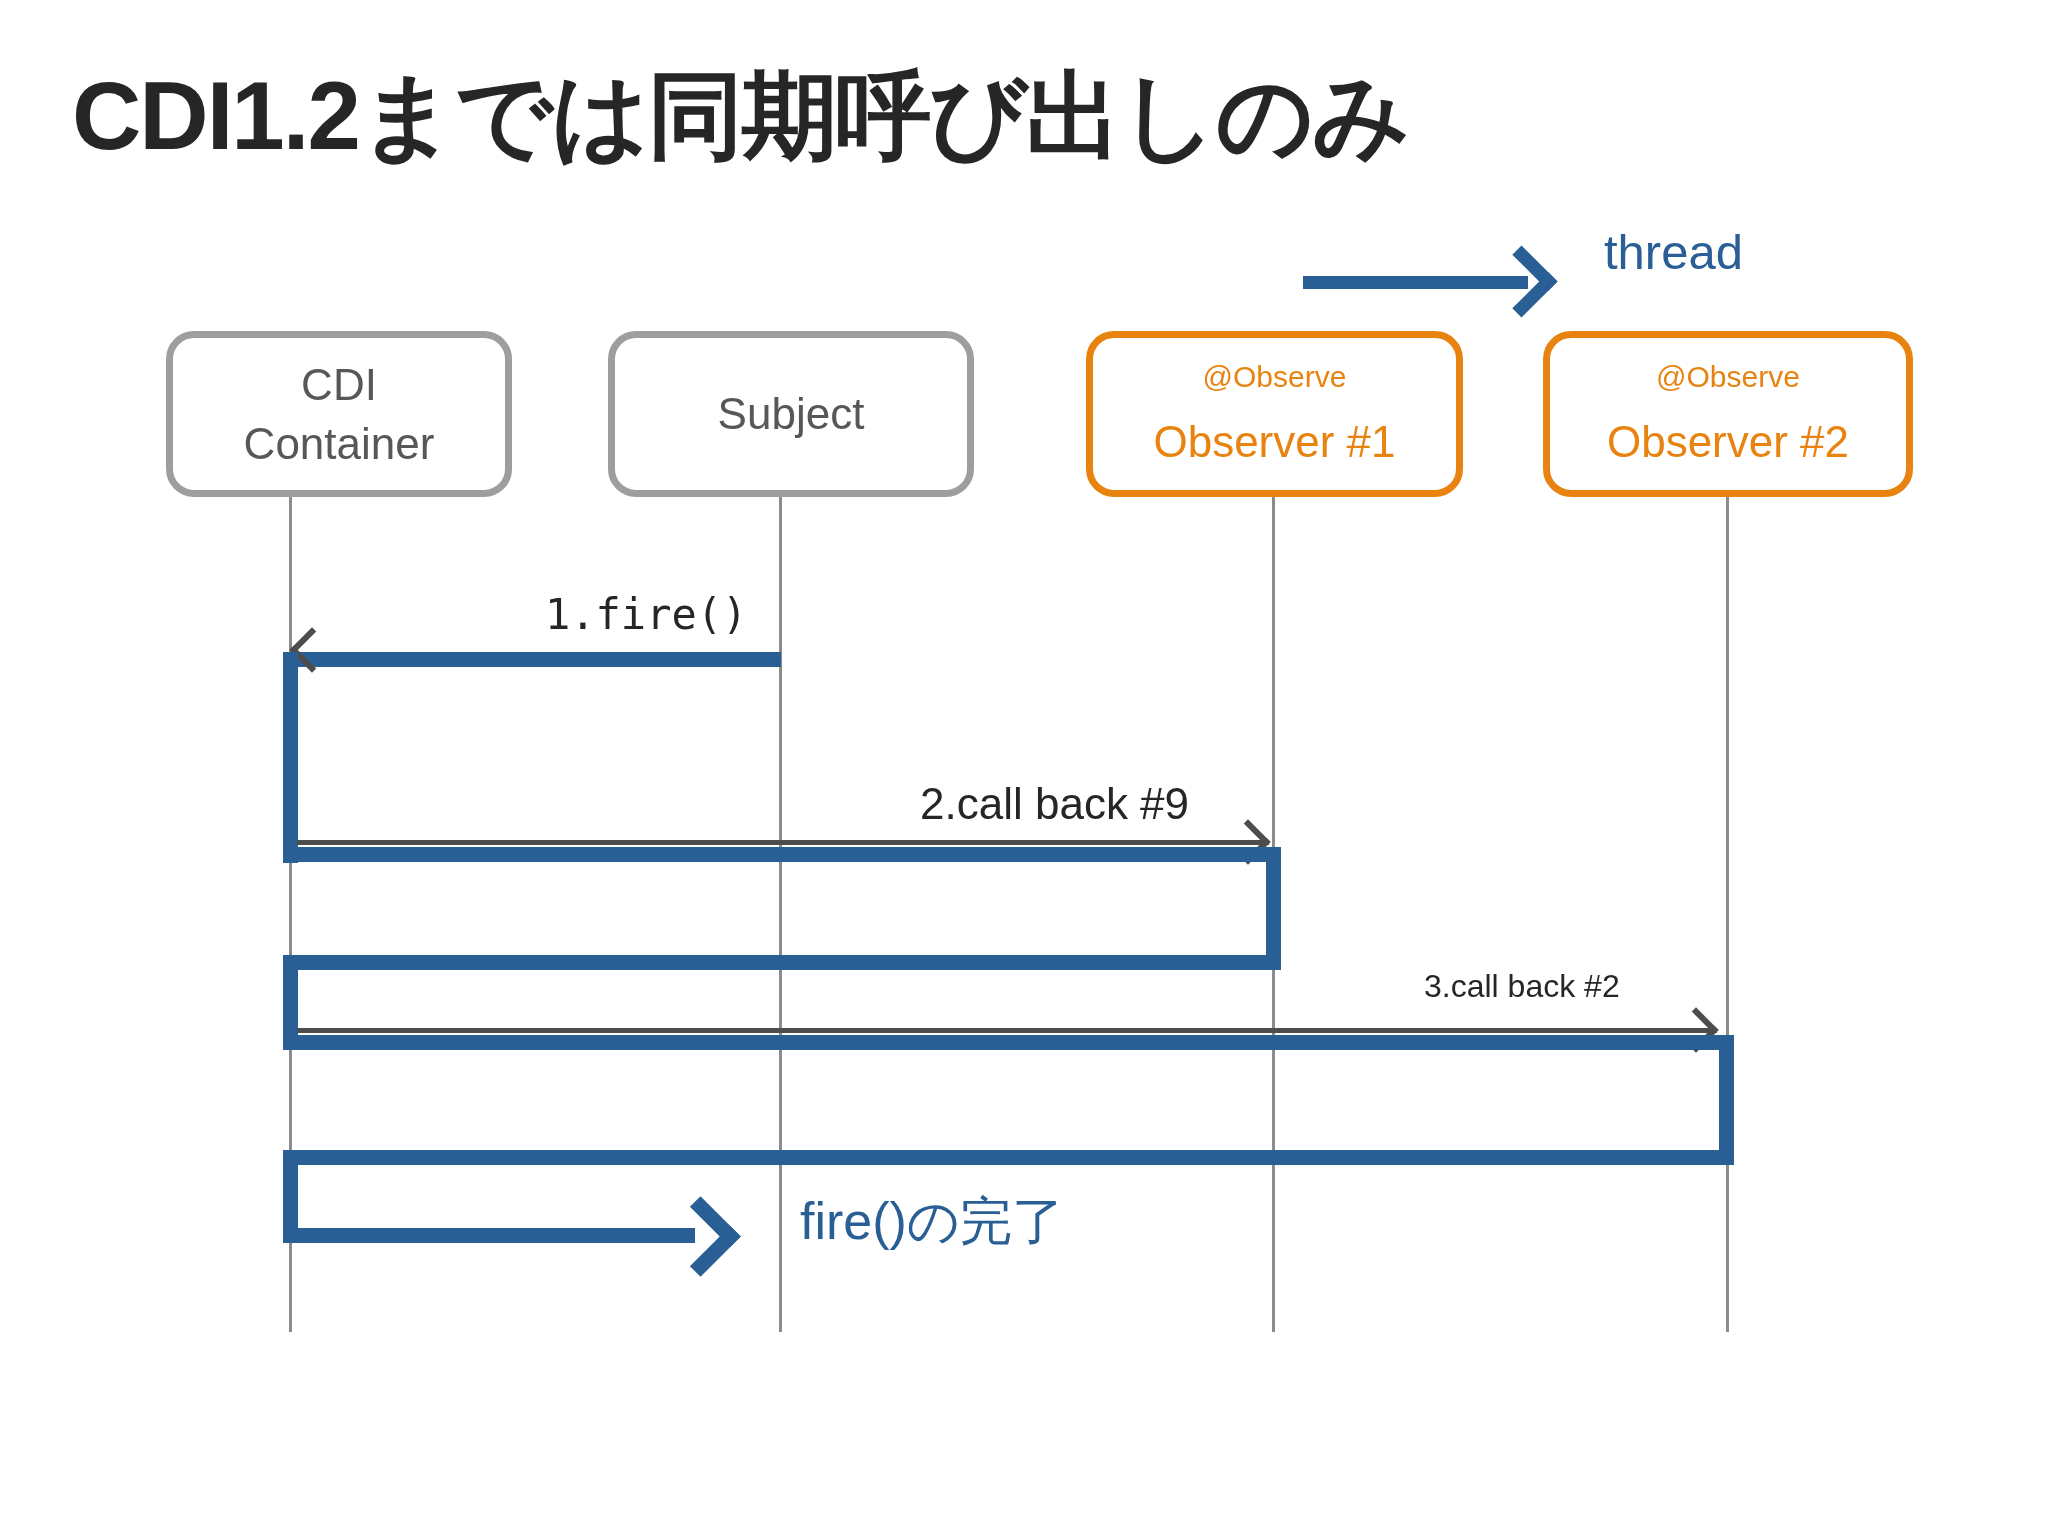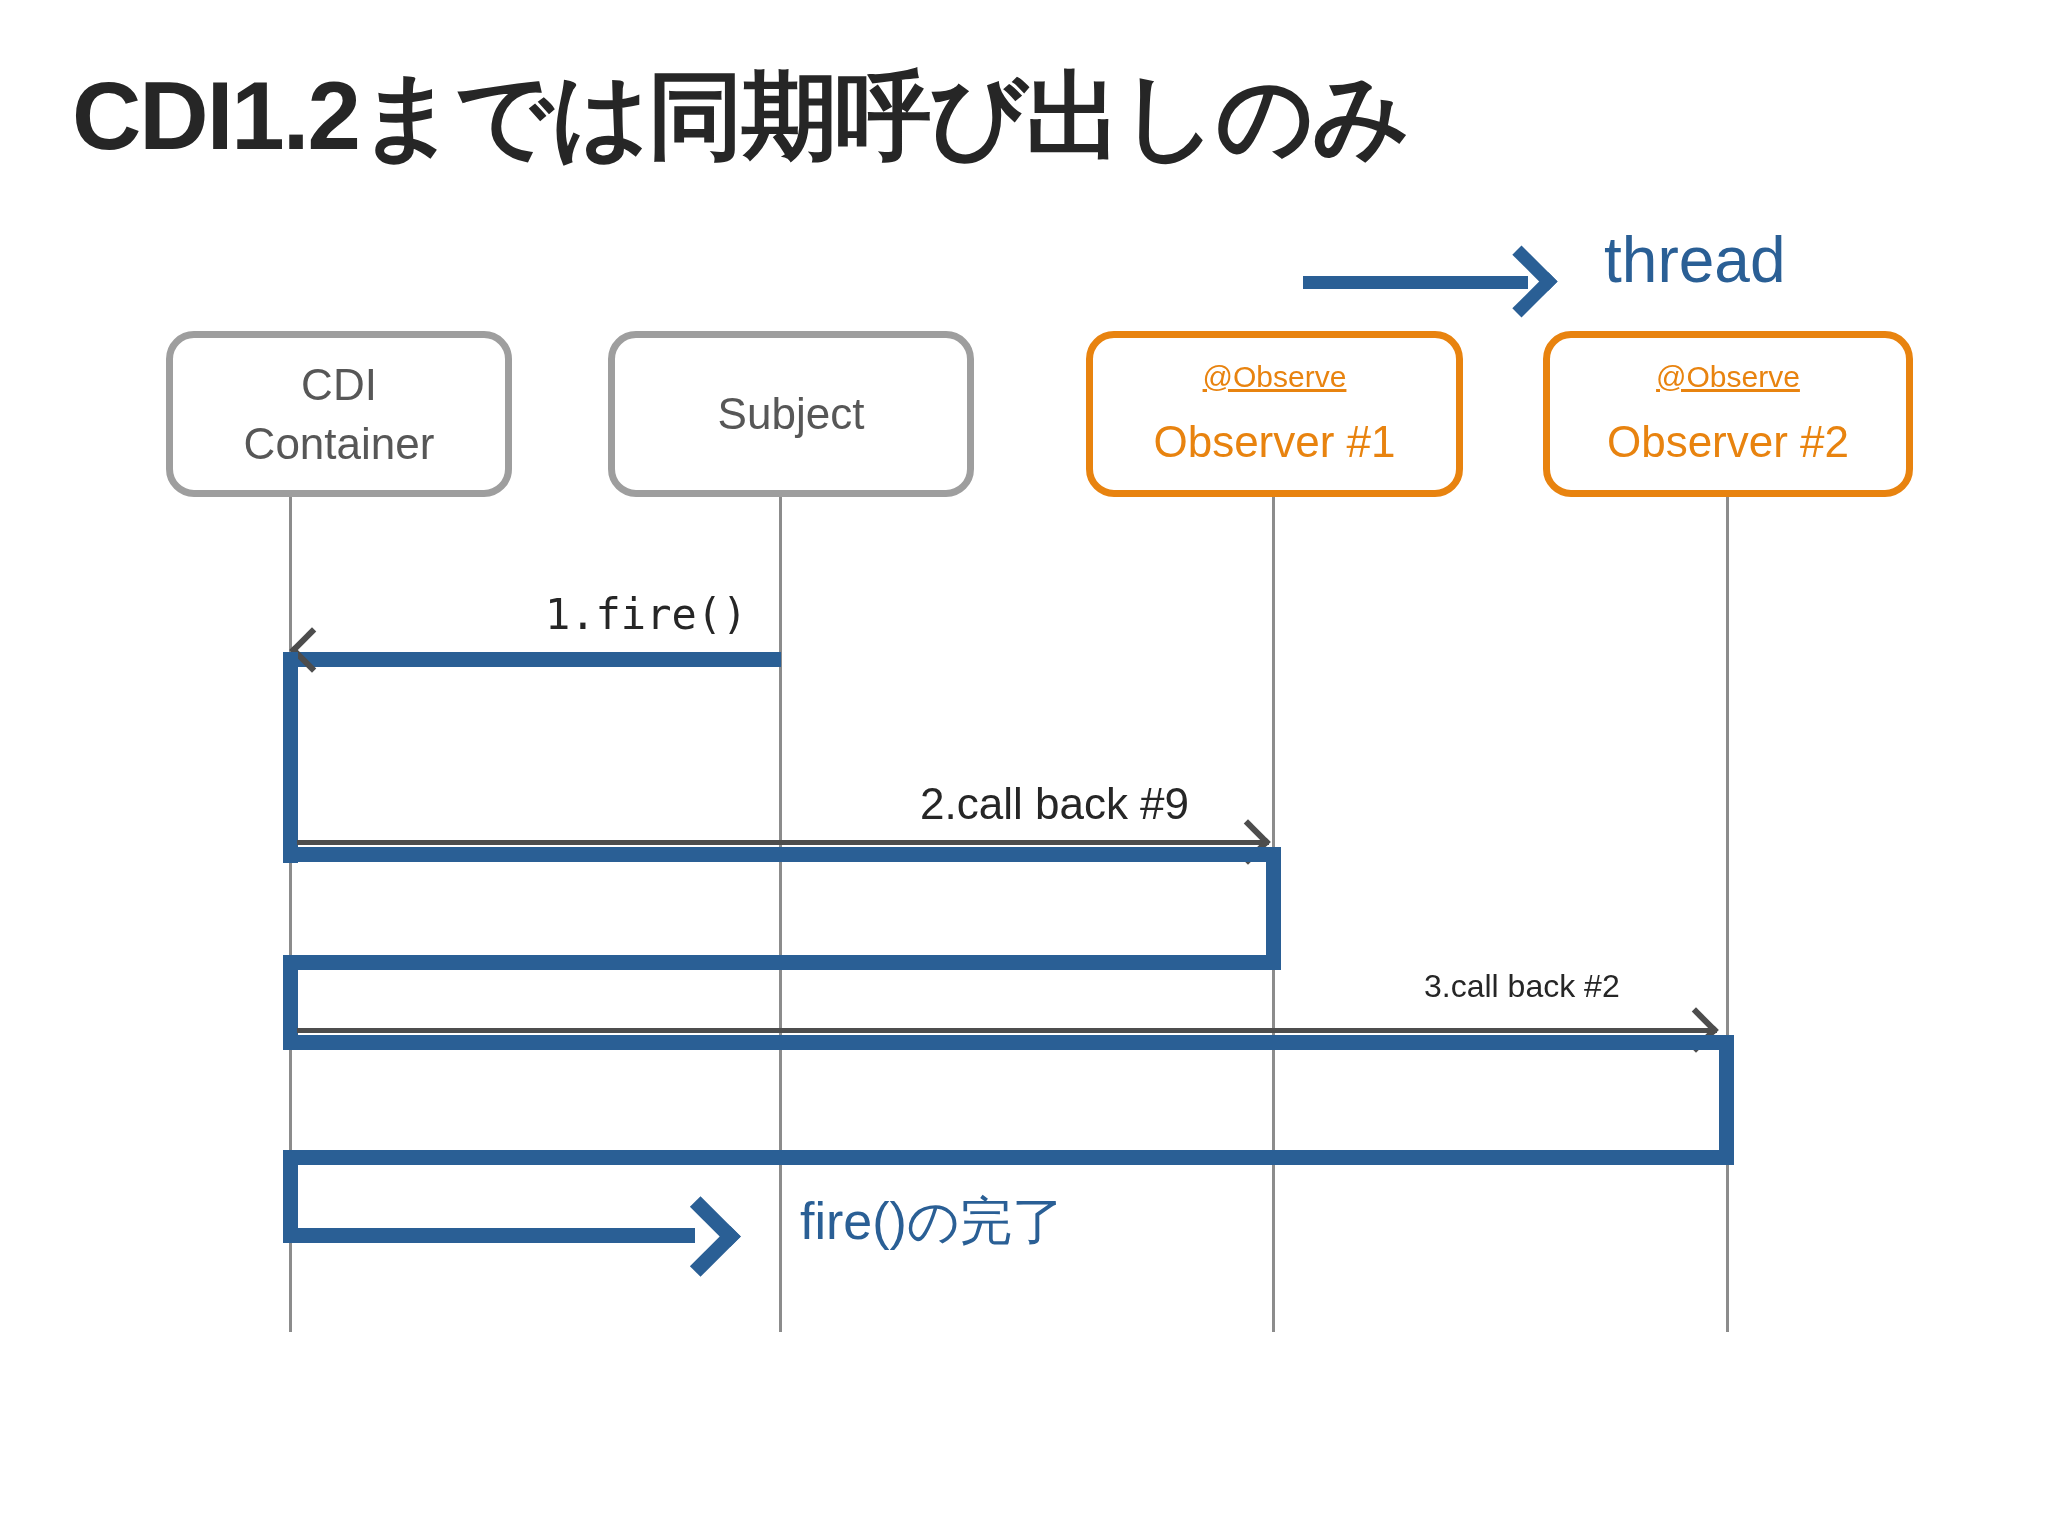--- a/index.html
+++ b/index.html
@@ -10,30 +10,30 @@
 
   
   .title{left:72px;top:58px;font-size:96px;line-height:1.2;font-weight:600;
          color:#262626;letter-spacing:-2px;white-space:nowrap;}
 
   
   .thread-shaft{left:1303px;top:276px;width:225px;height:13px;background:#2A5F95;}
   .thread-head{left:1496px;top:256px;width:38px;height:38px;
                border-top:13px solid #2A5F95;border-right:13px solid #2A5F95;
                transform:rotate(45deg);}
-  .thread-label{left:1604px;top:228px;font-size:64px;line-height:1;color:#2A5F95;font-weight:500;}
+  .thread-label{left:1604px;top:228px;font-size:49px;line-height:1;color:#2A5F95;font-weight:500;}
 
   
   .box{top:331px;height:166px;border-radius:28px;box-sizing:border-box;
        display:flex;flex-direction:column;align-items:center;justify-content:center;
        background:#ffffff;text-align:center;}
   .box.gray{border:7px solid #9E9E9E;color:#575757;}
   .box.orange{border:7px solid #E8830F;color:#E8830F;}
   .box-line-main{font-size:44px;line-height:1.35;font-weight:500;}
-  .box-line-small{font-size:30px;line-height:1.3;font-weight:500;margin-bottom:16px;text-decoration:underline;}
+  .box-line-small{font-size:30px;line-height:1.3;font-weight:500;margin-bottom:16px;}
   .b1{left:118px;width:346px;margin-left:48px;}
   .b2{left:608px;width:366px;}
   .b3{left:1086px;width:377px;}
   .b4{left:1543px;width:370px;}
 
   
   .lifeline{top:497px;width:3px;height:835px;background:#8C8C8C;}
   .ll1{left:289px;} .ll2{left:779px;} .ll3{left:1272px;} .ll4{left:1726px;}
 
   

